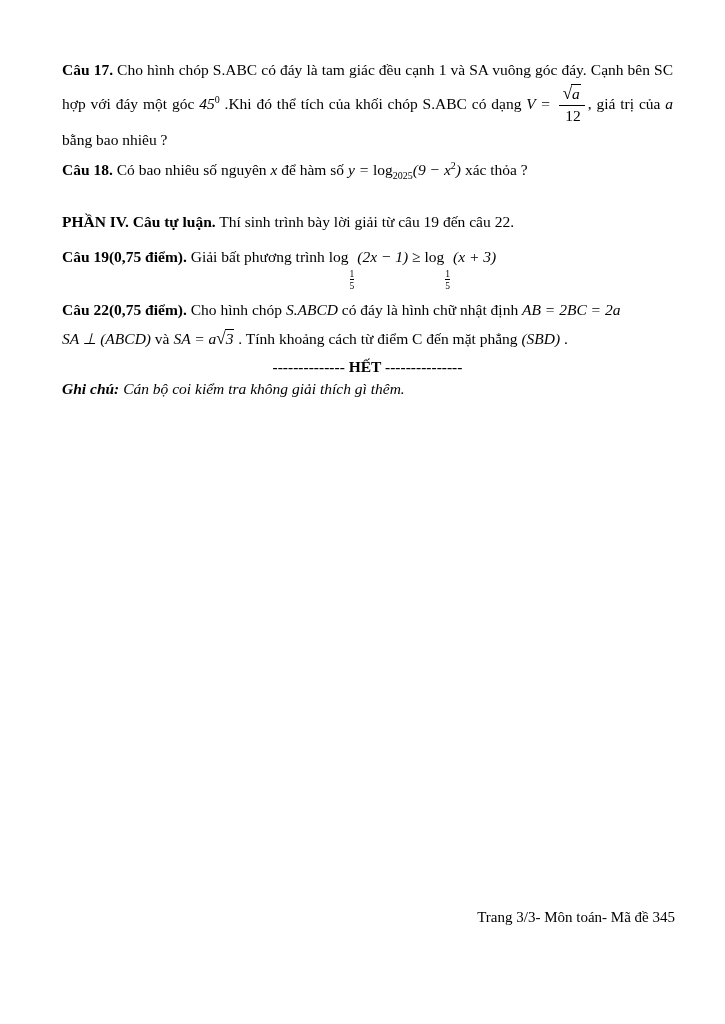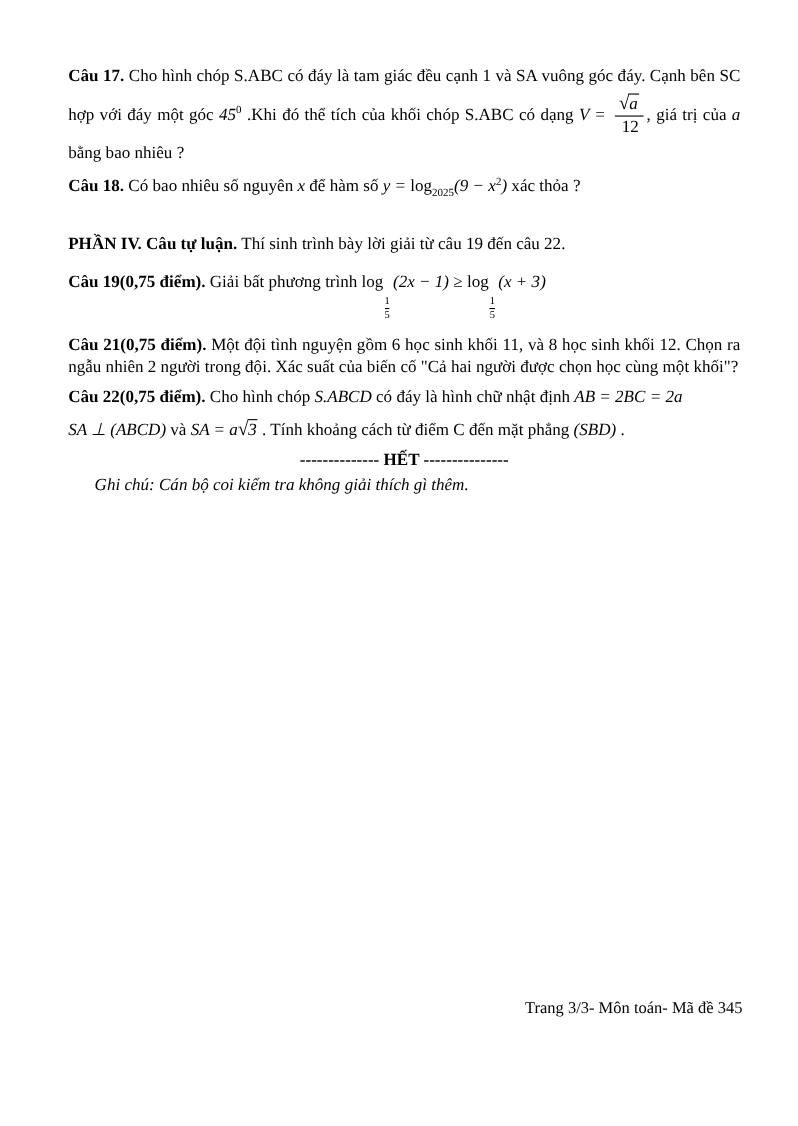--- a/index.html
+++ b/index.html
@@ -34,21 +34,21 @@
   .fnum { padding: 0 4px 1px; }
   .fden { border-top: 1.3px solid #000; padding: 1px 4px 0; align-self: stretch; text-align: right; }
   .logsub {
     display: inline-flex; flex-direction: column; align-items: center;
     font-size: 9.5px; line-height: 1.1; vertical-align: -15px;
     margin: 0 3px 0 1px; font-style: normal;
   }
   .logsub .sd { border-top: 1px solid #000; padding-top: 1px; }
   .end-line { text-align: center; font-weight: bold; margin-top: 4px; }
   .note { margin-top: 4px; }
-  .bi { font-weight: normal; font-style: italic; margin-left: 24px; }
+  .bi { font-weight: bold; font-style: italic; }
   .it { font-style: italic; }
   .footer { position: absolute; top: 909px; right: 50px; font-size: 15px; }
 </style>
 </head>
 <body>
 
 <div class="page">
 
 
   <p class="para p17">
@@ -87,24 +87,20 @@
         <span>1</span>
         <span class="sd">5</span>
       </span><span class="math">(2x − 1) ≥</span>
     <span class="up">log</span><span class="logsub">
         <span>1</span>
         <span class="sd">5</span>
       </span><span class="math">(x + 3)</span>
   </p>
 
 
-  <p class="para p21">
-    <b>Câu 21(0,75 điểm).</b>
-    <span>Một đội tình nguyện gồm 6 học sinh khối 11, và 8 học sinh khối 12. Chọn ra ngẫu nhiên 2 người trong đội. Xác suất của biến cố "Cả hai người được chọn học cùng một khối"?</span>
-  </p>
 
   <p class="para p22">
     <b>Câu 22(0,75 điểm).</b>
     <span>Cho hình chóp</span>
     <span class="math">S.ABCD</span>
     <span>có đáy là hình chữ nhật định</span>
     <span class="math">AB = 2BC = 2a</span>
     <br>
     <span class="math">SA ⊥ (ABCD)</span>
     <span>và</span>

